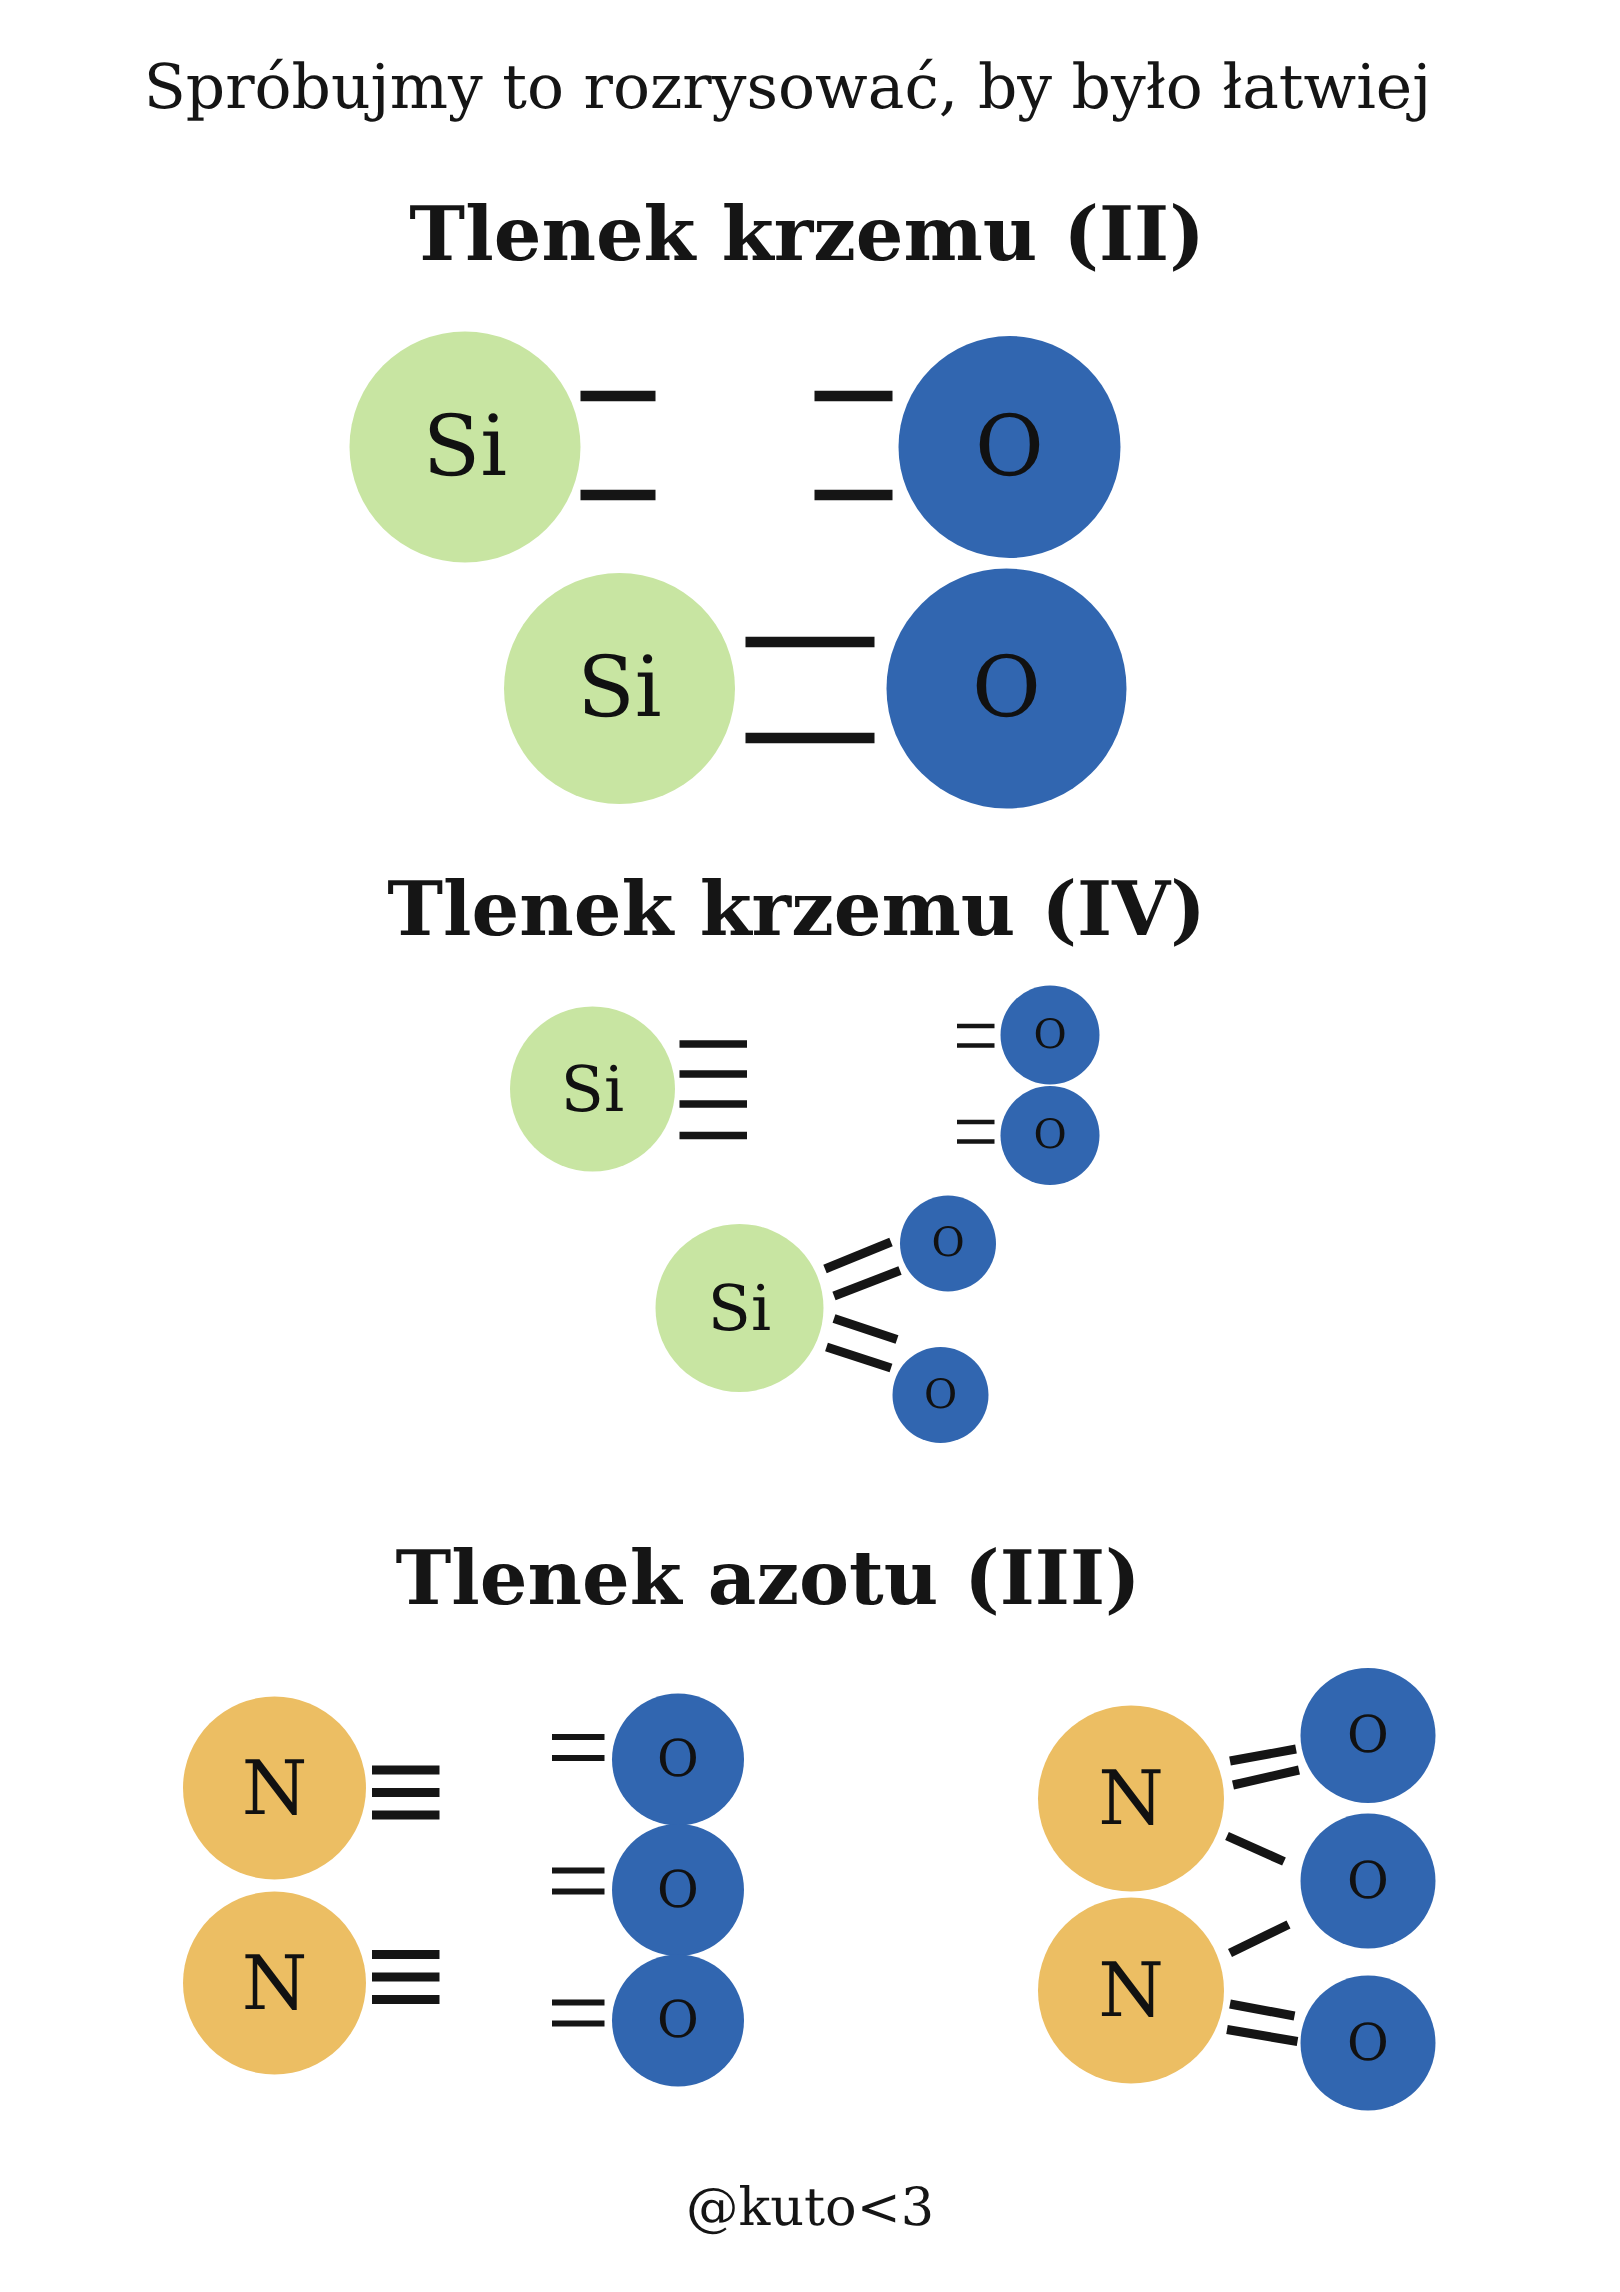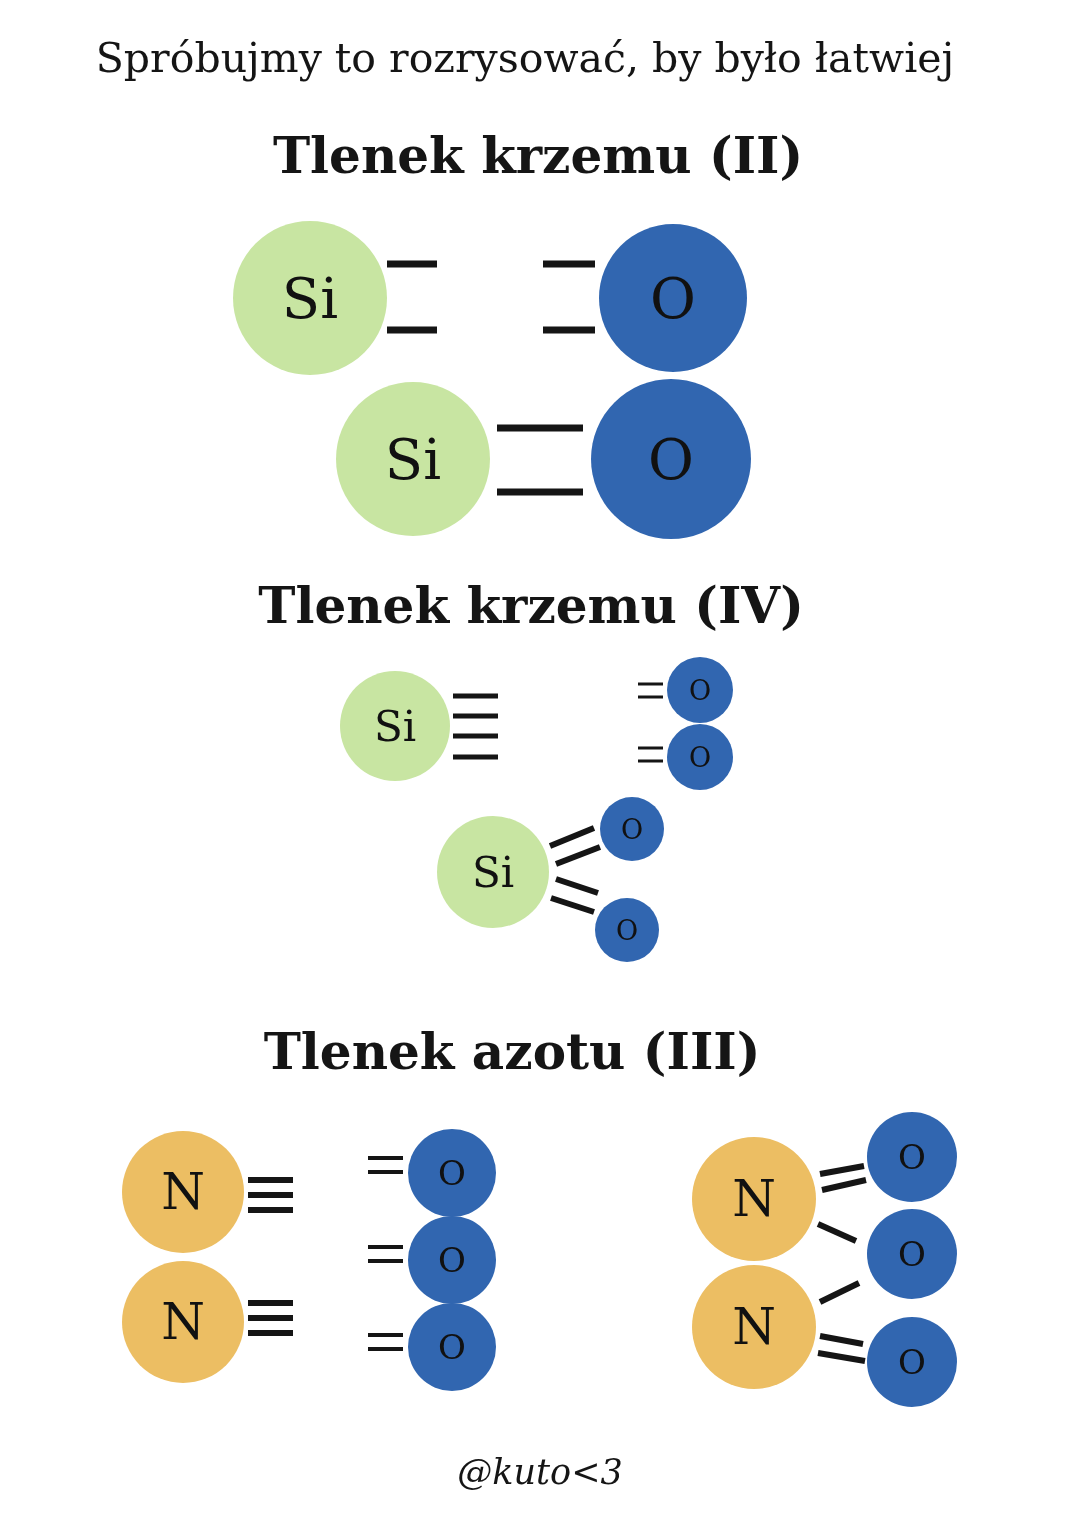--- a/index.html
+++ b/index.html
@@ -25,21 +25,20 @@
     font-weight:700;
     font-size:50px;
     white-space:nowrap;
   }
   .h2-1{top:126px;transform:translateX(-2px);}
   .h2-2{top:576px;transform:translateX(-9px);}
   .h2-3{top:1022px;transform:translateX(-28px);}
   .footer{
     position:absolute;top:1452px;left:0;width:100%;
     text-align:center;
-    font-style:italic;
     font-size:35px;
   }
   svg.diagram{position:absolute;left:0;top:0;width:1080px;height:1528px;}
 </style>
 </head>
 <body>
 
 <div class="page">
   <div class="title">Spróbujmy to rozrysować, by było łatwiej</div>
 

